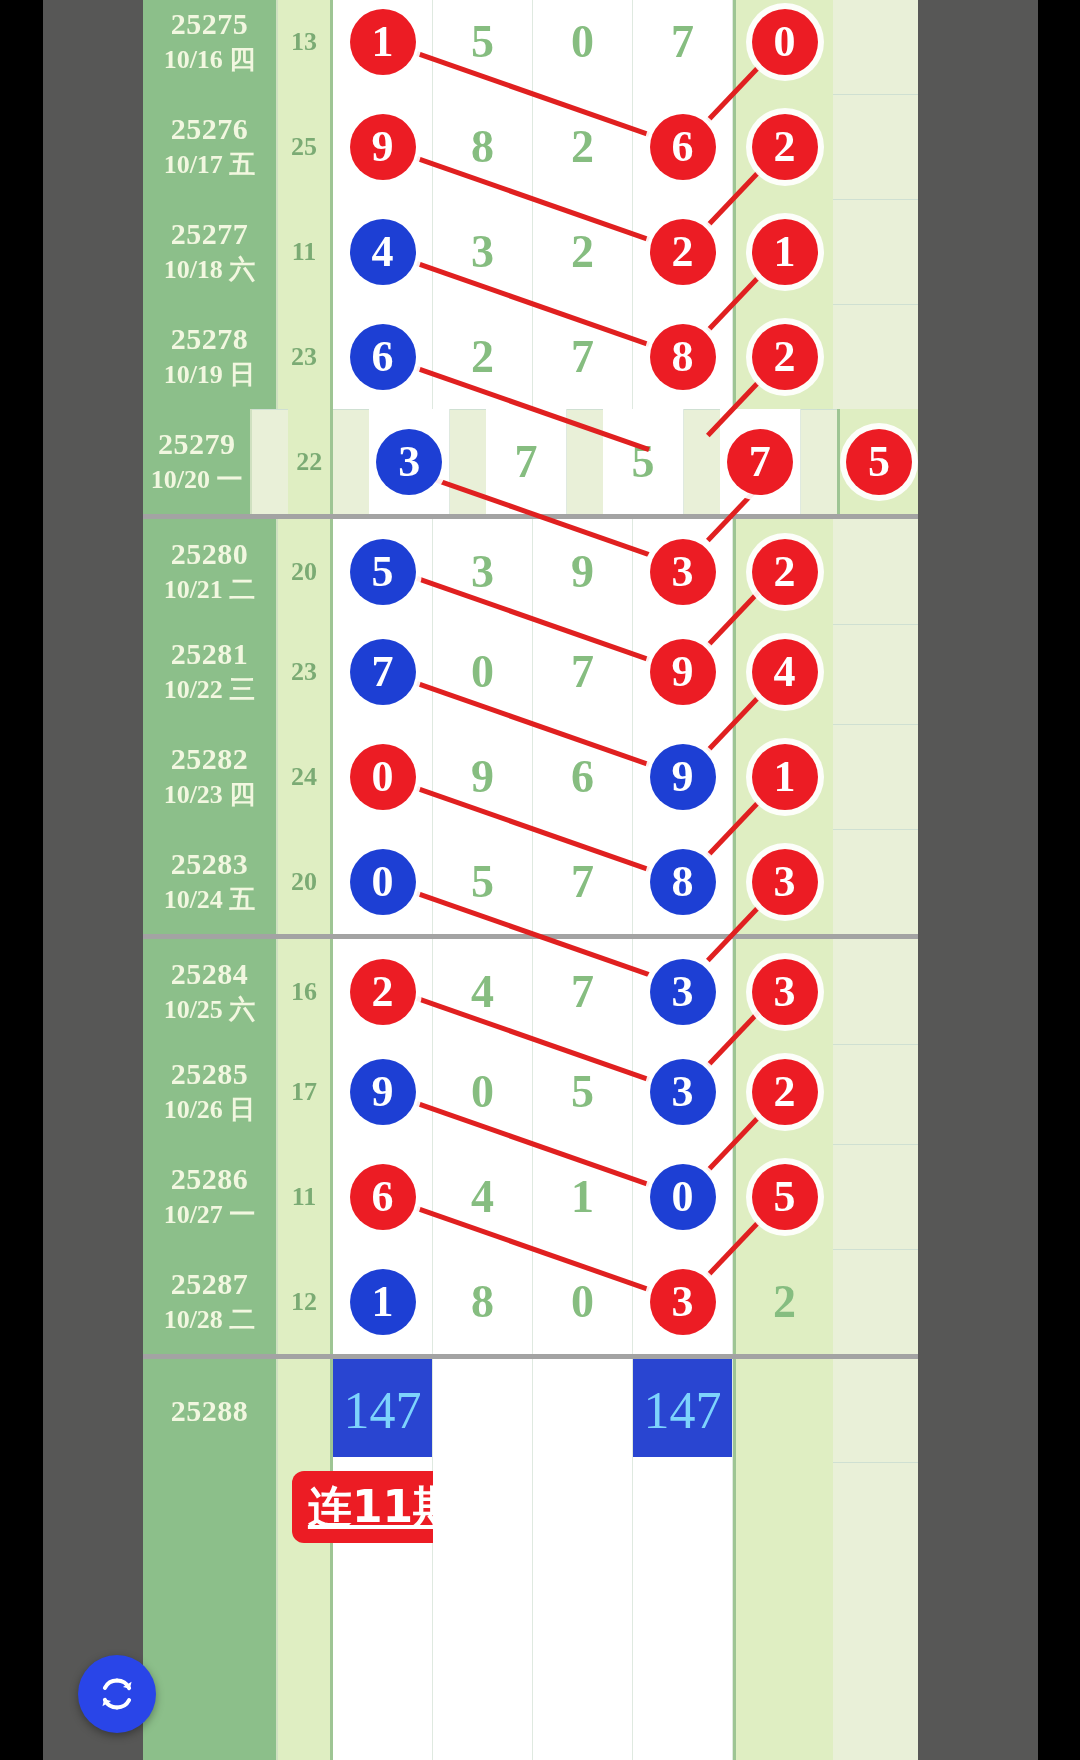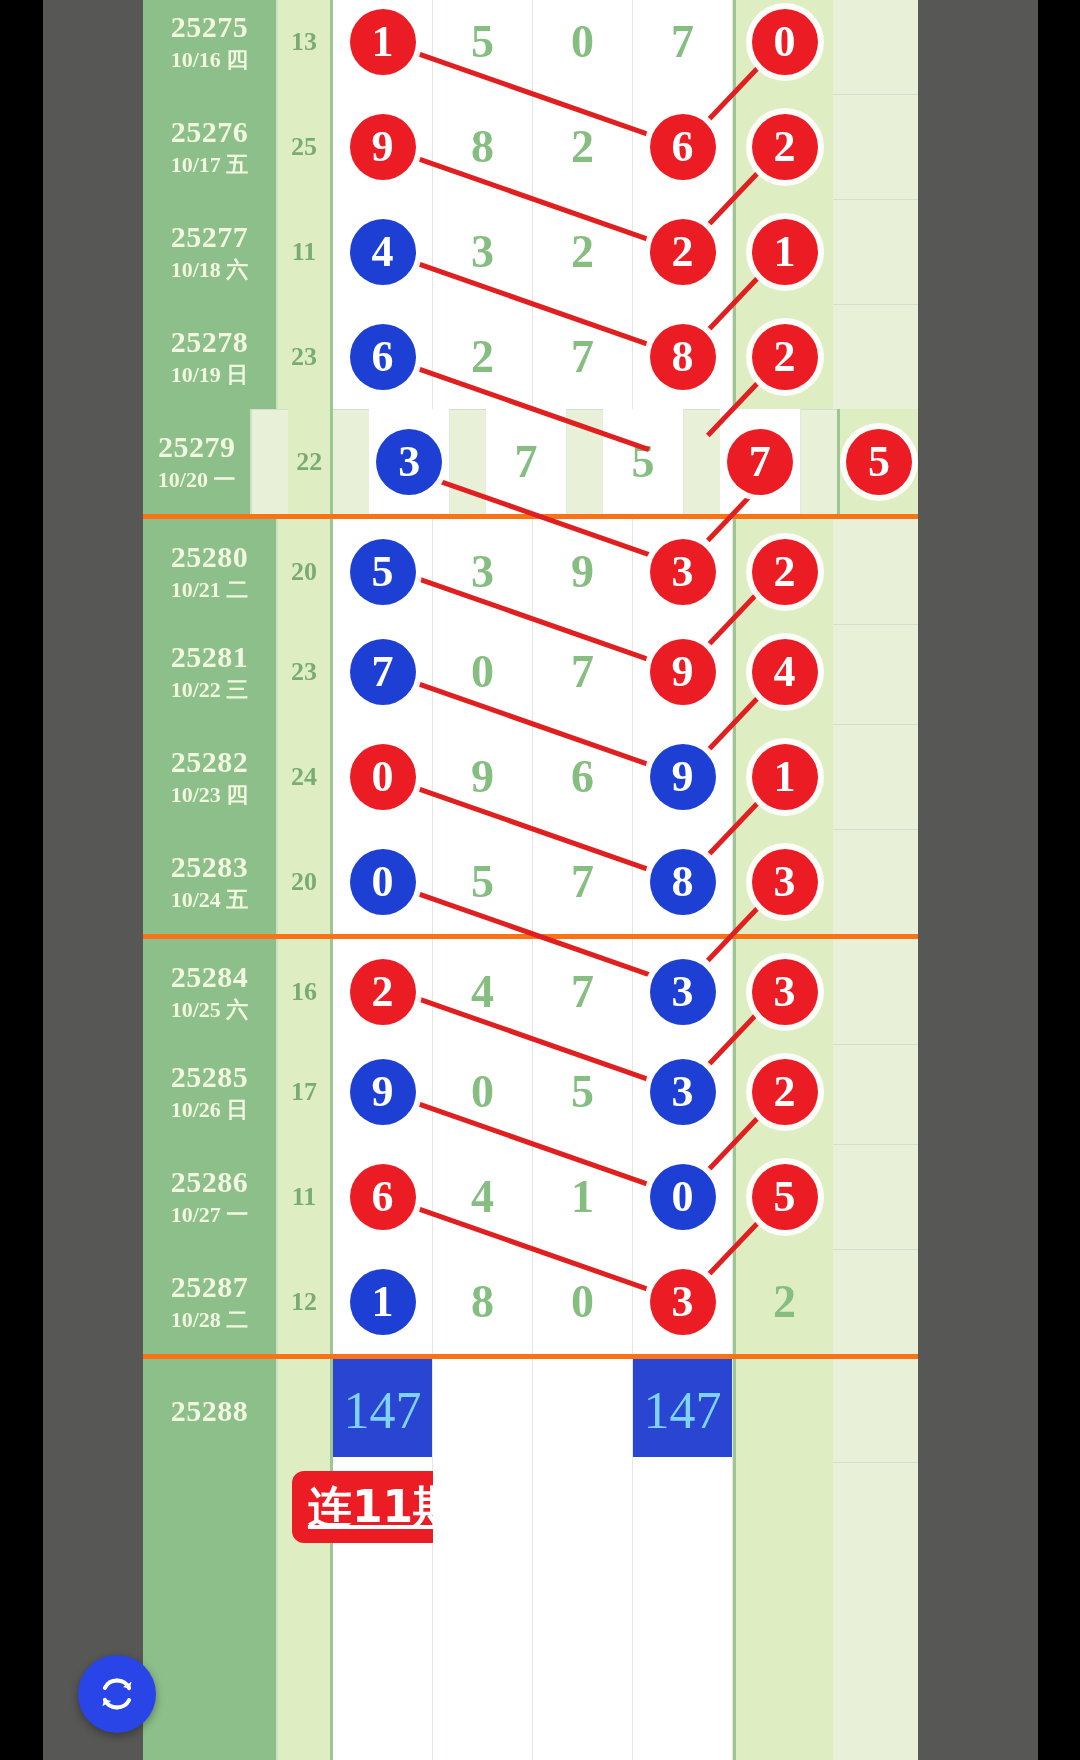--- a/index.html
+++ b/index.html
@@ -5,36 +5,36 @@
   html,body{margin:0;padding:0;background:#000;}
   body{width:1080px;height:1760px;overflow:hidden;font-family:"Liberation Serif",serif;}
   #stage{position:relative;width:1080px;height:1760px;background:#000;}
   #gray{position:absolute;left:43px;top:0;width:995px;height:1760px;background:#575756;}
   #table{position:absolute;left:143px;top:0;width:775px;height:1760px;background:#e9f0d8;}
 
   .row{position:absolute;left:0;width:775px;display:flex;}
   .c-issue{width:135px;background:#8cbf8a;color:#f2f7e0;display:flex;flex-direction:column;
     align-items:center;justify-content:center;box-sizing:border-box;border-right:2px solid #cfe0c0;}
   .c-issue .no{font-size:30px;font-weight:bold;line-height:1.05;letter-spacing:.5px;}
-  .c-issue .dt{font-size:22px;font-weight:bold;line-height:1.1;margin-top:6px;}
+  .c-issue .dt{font-size:26px;font-weight:bold;line-height:1.1;margin-top:6px;}
   .c-sum{width:55px;background:#dfeec2;color:#7bab74;display:flex;align-items:center;
     justify-content:center;font-size:26px;font-weight:bold;box-sizing:border-box;
     border-right:3px solid #9ec594;}
   .c-ball{width:100px;background:#fff;position:relative;display:flex;align-items:center;
     justify-content:center;box-sizing:border-box;border-right:1px solid #dfe9e0;}
   .c-ball.last{width:100px;background:#dfeec2;border-right:none;border-left:3px solid #9ec594;}
 
   .plain{font-size:46px;font-weight:bold;color:#86bd80;line-height:1;}
   .ball{width:66px;height:66px;border-radius:50%;display:flex;align-items:center;justify-content:center;
     color:#fff;font-size:44px;font-weight:bold;line-height:1;box-shadow:0 0 0 6px rgba(255,255,255,.92);
     position:relative;z-index:3;}
   .ball.red{background:#ec1c24;}
   .ball.blue{background:#1d3fd4;}
 
-  .sep-top{border-top:5px solid #f97316;}
+  .sep-top{border-top:5px solid #a3a3a3;}
   .row-border{border-bottom:1px solid #cfe0d2;}
 
   svg#links{position:absolute;left:143px;top:0;width:775px;height:1760px;pointer-events:none;z-index:2;}
   .box147{background:#2945d1;color:#7dd3fc;font-size:52px;font-weight:normal;
     width:100px;height:103px;display:flex;align-items:center;justify-content:center;line-height:1;}
   .tagbox{background:#ec1c24;color:#fff;font-size:44px;font-weight:bold;border-radius:12px;
     padding:14px 16px;line-height:1;white-space:nowrap;font-family:"DejaVu Sans",sans-serif;text-decoration:underline;}
 
   #fab{position:absolute;left:78px;top:1655px;width:78px;height:78px;border-radius:50%;
     background:#2945e8;display:flex;align-items:center;justify-content:center;z-index:9;

